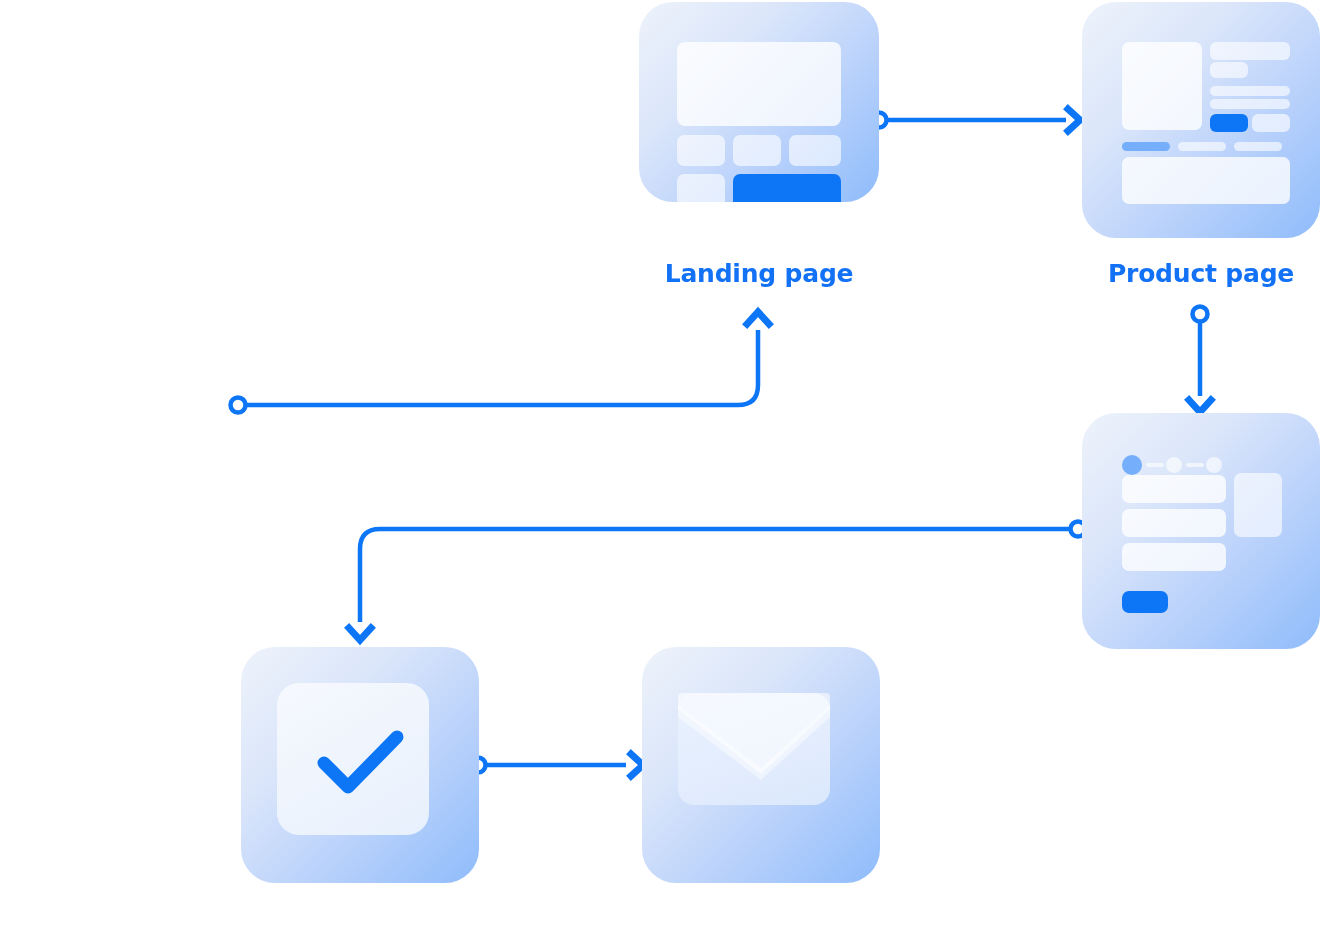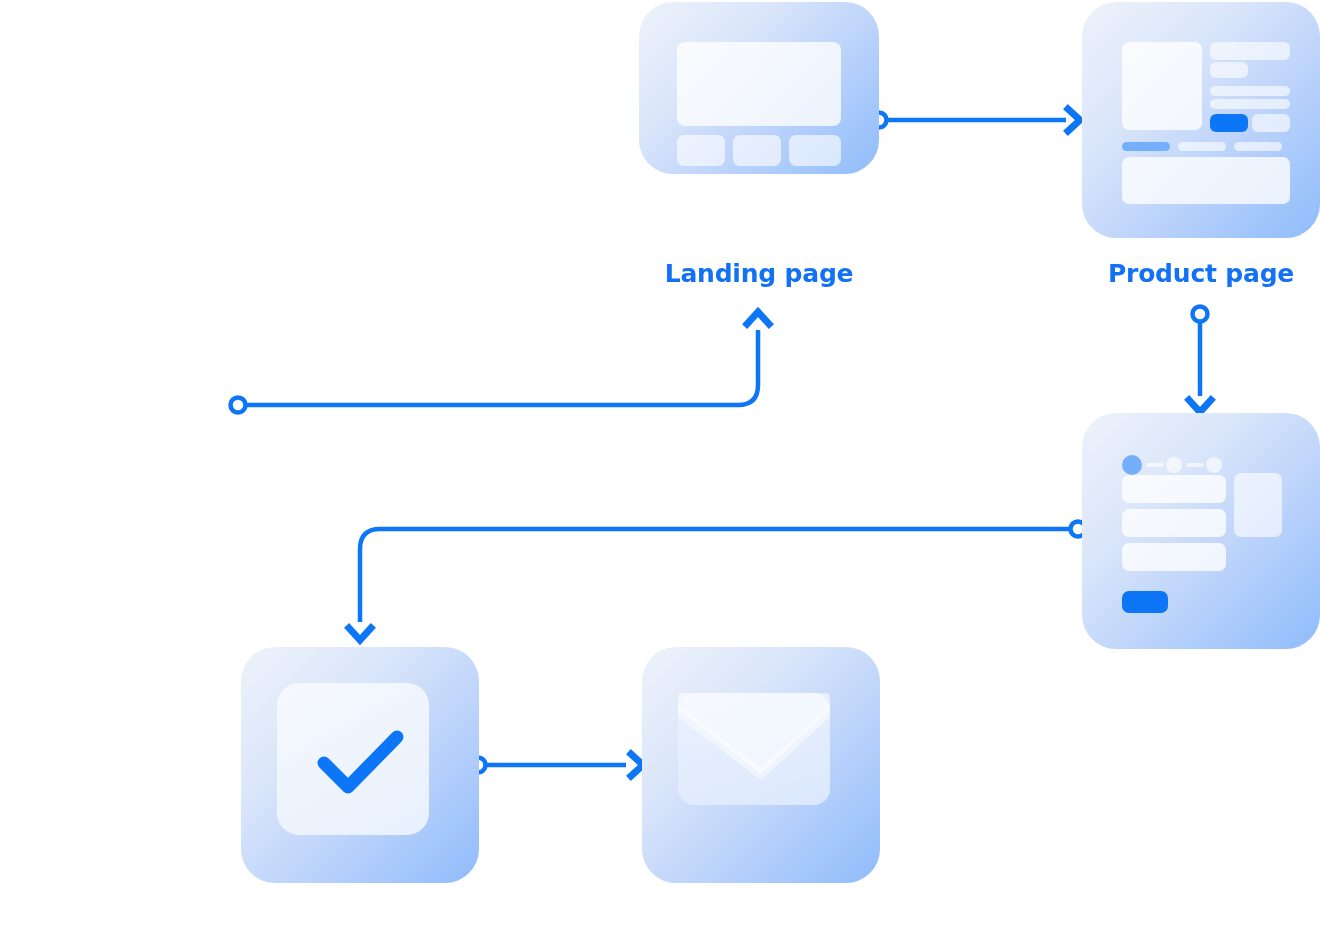--- a/index.html
+++ b/index.html
@@ -150,21 +150,21 @@
     </g>
 
     <g>
       <path d="M478,765 H626" fill="none" stroke="#0d76f7" stroke-width="4.5"></path>
       <use href="#arrow-right" x="643" y="765"></use>
       <circle cx="478" cy="765" r="7.5" fill="#ffffff" stroke="#0d76f7" stroke-width="4.5"></circle>
     </g>
   </svg>
 
 
-  <div class="node card" style="left:639px; top:2px; width:240px; height:172px;">
+  <div class="node card" style="left:639px; top:2px; width:240px; height:200px;">
     <div class="node-shape">
       <span class="blk lp-hero"></span>
       <span class="blk lp-c1 soft"></span>
       <span class="blk lp-c2 soft"></span>
       <span class="blk lp-c3 soft"></span>
       <span class="blk lp-b1 soft"></span>
       <span class="blk lp-cta accent"></span>
     </div>
     <div class="node-label" style="top:257px;">Landing page</div>
   </div>

